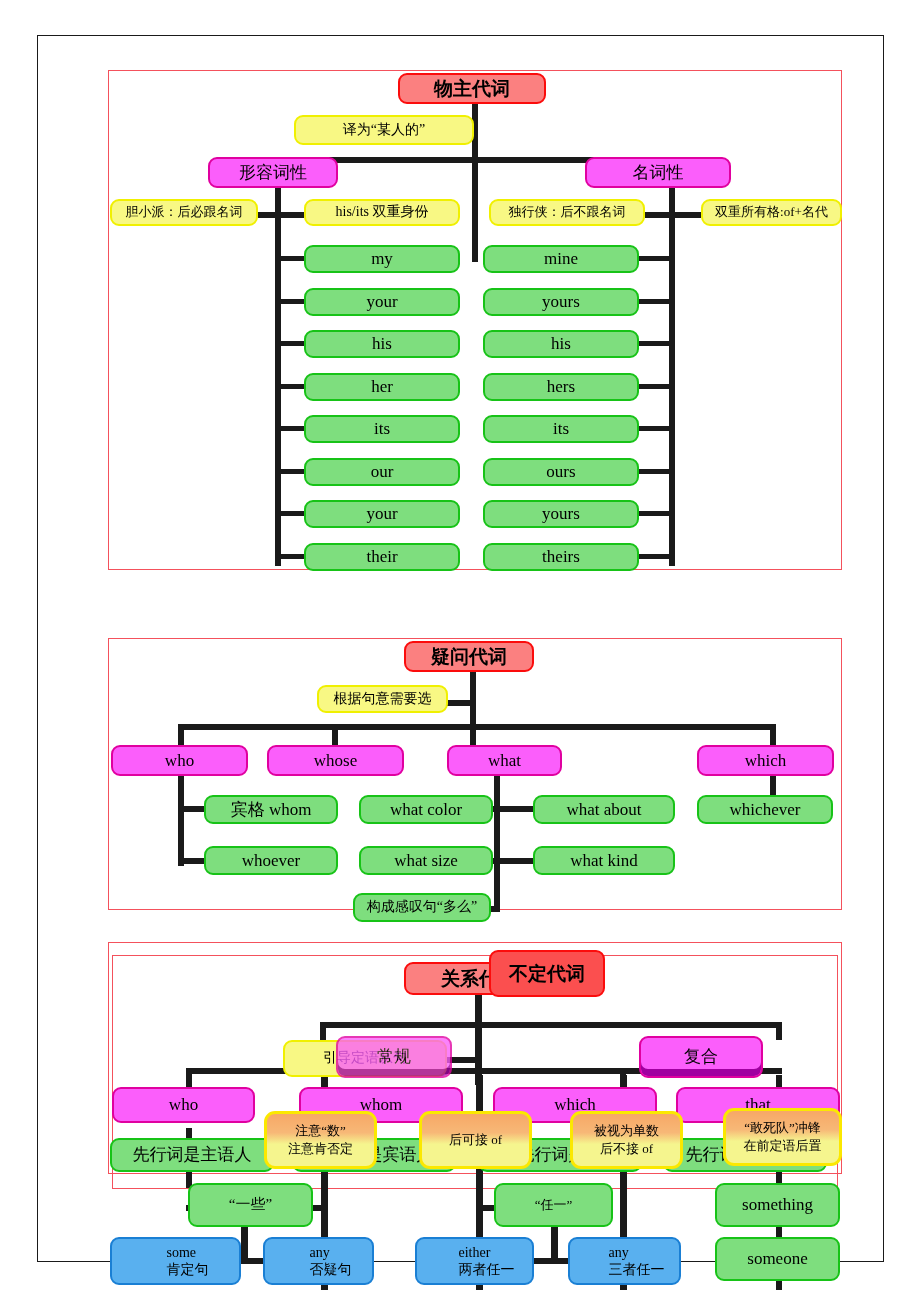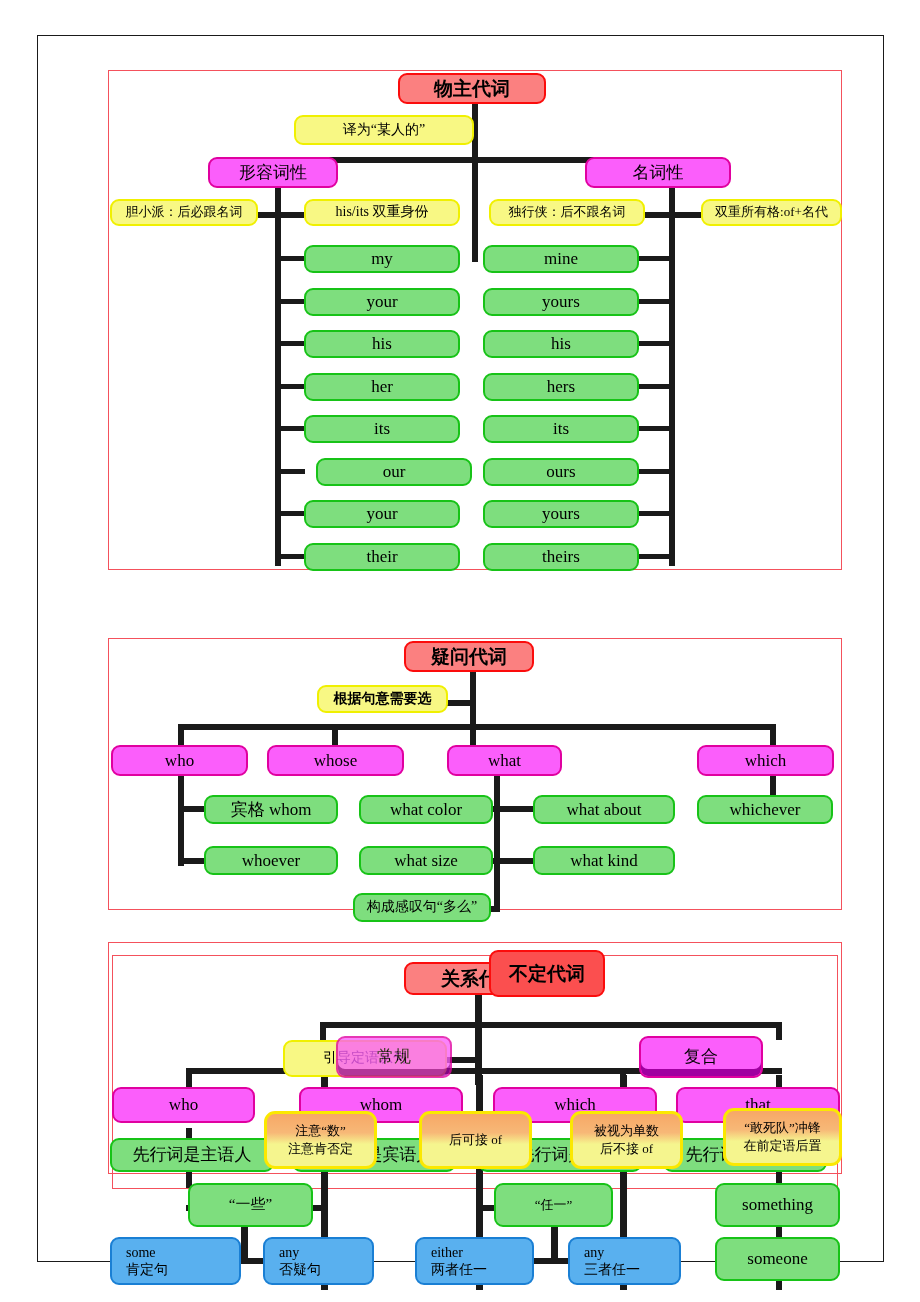--- a/index.html
+++ b/index.html
@@ -23,21 +23,21 @@
   }
   .red{background:#fb8080;border:2.5px solid #fb0c0c;font-size:19px;font-weight:bold;}
   .red2{background:#fb4f4f;border:2.5px solid #fb0c0c;font-size:19px;font-weight:bold;}
   .yellow{background:#f8f884;border:2.5px solid #f0f000;font-size:14px;}
   .magenta{background:#fb5efb;border:2.5px solid #e000a0;font-size:17px;}
   .magenta-3d{background:#fb5efb;border:2.5px solid #e000a0;font-size:17px;
     box-shadow:inset 0 -7px 0 0 #a000a0;}
   .green{background:#7ede7e;border:2.5px solid #17c317;font-size:17px;}
   .green-sm{background:#7ede7e;border:2.5px solid #17c317;font-size:14px;}
   .blue{background:#59b0ef;border:2.5px solid #1a7fd4;font-size:14px;
-        justify-content:flex-start;text-align:left;padding-left:14px;}
+        justify-content:center;text-align:left;padding-left:24px;}
   .blue .two-line{display:block;line-height:1.25;}
   .note{
     border:3px solid #fbe800;border-radius:11px;font-size:13px;
     background:linear-gradient(180deg,#f7a866 0%,#f7b877 36%,#f5f58e 58%,#f5f58e 100%);
   }
   .note .two-line{display:block;line-height:1.35;}
   .translucent{opacity:0.78;}
   
   .ln{position:absolute;background:#1a1a1a;}
   .v{width:5px;}
@@ -91,21 +91,21 @@
 <div class="node yellow" style="left:110px;top:199px;width:148px;height:27px;font-size:13px;">胆小派：后必跟名词</div>
 <div class="node yellow" style="left:304px;top:199px;width:156px;height:27px;">his/its 双重身份</div>
 <div class="node yellow" style="left:489px;top:199px;width:156px;height:27px;font-size:13px;">独行侠：后不跟名词</div>
 <div class="node yellow" style="left:701px;top:199px;width:141px;height:27px;font-size:13px;">双重所有格:of+名代</div>
 
 <div class="node green" style="left:304px;top:245px;width:156px;height:28px;">my</div>
 <div class="node green" style="left:304px;top:288px;width:156px;height:28px;">your</div>
 <div class="node green" style="left:304px;top:330px;width:156px;height:28px;">his</div>
 <div class="node green" style="left:304px;top:373px;width:156px;height:28px;">her</div>
 <div class="node green" style="left:304px;top:415px;width:156px;height:28px;">its</div>
-<div class="node green" style="left:316px;top:458px;width:156px;height:28px;">our</div>
+<div class="node green" style="left:304px;top:458px;width:156px;height:28px;">our</div>
 <div class="node green" style="left:304px;top:500px;width:156px;height:28px;">your</div>
 <div class="node green" style="left:304px;top:543px;width:156px;height:28px;">their</div>
 
 <div class="node green" style="left:483px;top:245px;width:156px;height:28px;">mine</div>
 <div class="node green" style="left:483px;top:288px;width:156px;height:28px;">yours</div>
 <div class="node green" style="left:483px;top:330px;width:156px;height:28px;">his</div>
 <div class="node green" style="left:483px;top:373px;width:156px;height:28px;">hers</div>
 <div class="node green" style="left:483px;top:415px;width:156px;height:28px;">its</div>
 <div class="node green" style="left:483px;top:458px;width:156px;height:28px;">ours</div>
 <div class="node green" style="left:483px;top:500px;width:156px;height:28px;">yours</div>
@@ -127,21 +127,21 @@
 <div class="ln v" style="left:494px;top:776px;width:6px;height:136px;"></div>
 <div class="ln h" style="left:494px;top:806px;width:40px;height:6px;"></div>
 <div class="ln h" style="left:494px;top:858px;width:40px;height:6px;"></div>
 <div class="ln h" style="left:460px;top:806px;width:40px;height:6px;"></div>
 <div class="ln h" style="left:460px;top:858px;width:40px;height:6px;"></div>
 <div class="ln h" style="left:460px;top:906px;width:40px;height:6px;"></div>
 
 <div class="ln v" style="left:770px;top:776px;width:6px;height:28px;"></div>
 
 <div class="node red" style="left:404px;top:641px;width:130px;height:31px;">疑问代词</div>
-<div class="node yellow" style="left:317px;top:685px;width:131px;height:28px;font-size:14px;font-weight:bold;">根据句意需要选</div>
+<div class="node yellow" style="left:317px;top:685px;width:131px;height:28px;font-size:14px;">根据句意需要选</div>
 
 <div class="node magenta" style="left:111px;top:745px;width:137px;height:31px;">who</div>
 <div class="node magenta" style="left:267px;top:745px;width:137px;height:31px;">whose</div>
 <div class="node magenta" style="left:447px;top:745px;width:115px;height:31px;">what</div>
 <div class="node magenta" style="left:697px;top:745px;width:137px;height:31px;">which</div>
 
 <div class="node green" style="left:204px;top:795px;width:134px;height:29px;">宾格 whom</div>
 <div class="node green" style="left:204px;top:846px;width:134px;height:29px;">whoever</div>
 <div class="node green" style="left:359px;top:795px;width:134px;height:29px;">what color</div>
 <div class="node green" style="left:359px;top:846px;width:134px;height:29px;">what size</div>

